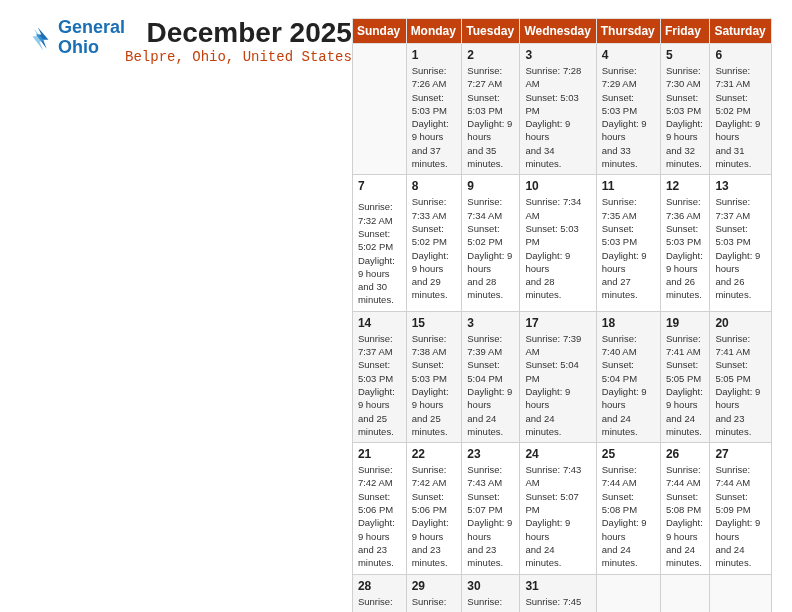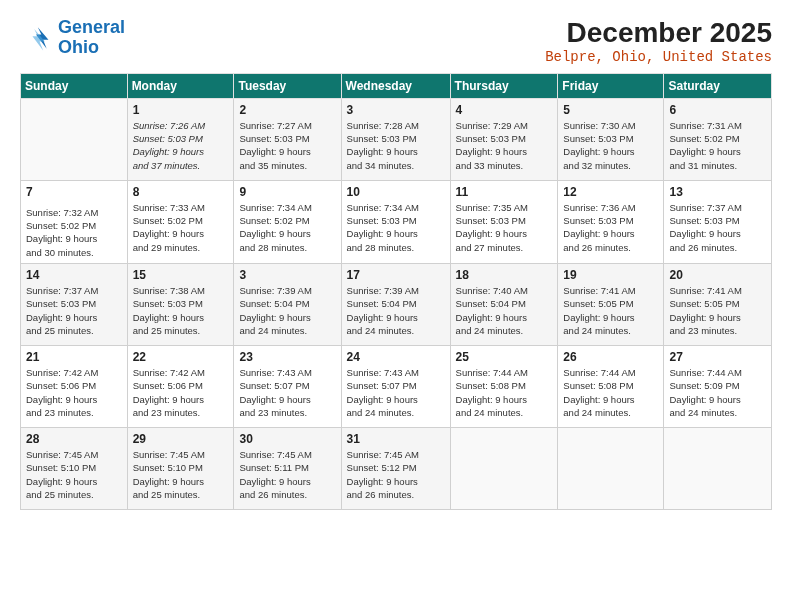--- a/index.html
+++ b/index.html
@@ -8,21 +8,22 @@
       background: #fff;
       width: 792px;
       height: 612px;
       overflow: hidden;
     }
     .page {
       width: 792px;
       height: 496px;
       padding: 18px 20px 10px 20px;
       display: flex;
-      flex-direction: column;
+      flex-direction: row;
+      justify-content: flex-end;
     }
     .top-section {
       display: flex;
       justify-content: space-between;
       align-items: flex-start;
       margin-bottom: 8px;
     }
     .logo-area {
       display: flex;
       align-items: center;
@@ -56,21 +57,21 @@
       margin-top: 0;
       font-family: Liberation Mono, monospace;
     }
     .calendar {
       width: 100%;
       border-collapse: collapse;
       flex: 1;
       font-size: 10.5px;
     }
     .calendar thead tr th {
-      background-color: #0f766e;
+      background-color: #c2410c;
       color: white;
       padding: 5px 4px;
       text-align: left;
       font-size: 12px;
       font-weight: bold;
       border: 1px solid #e0e0e0;
     }
     .calendar tbody tr td {
       border: 1px solid #d0d0d0;
       vertical-align: top;
@@ -132,21 +133,21 @@
           <th>Thursday</th>
           <th>Friday</th>
           <th>Saturday</th>
         </tr>
     </thead>
     <tbody id="calendar-body">
     <tr>
           <td class="empty-cell"></td>
           <td>
             <span class="day-number">1</span>
-            <div class="day-info" style="white-space: pre-line; font-style: italic;">Sunrise: 7:26 AM
+            <div class="day-info" style="white-space: pre-line;">Sunrise: 7:26 AM
 Sunset: 5:03 PM
 Daylight: 9 hours
 and 37 minutes.</div>
           </td>
           <td>
             <span class="day-number">2</span>
             <div class="day-info" style="white-space: pre-line;">Sunrise: 7:27 AM
 Sunset: 5:03 PM
 Daylight: 9 hours
 and 35 minutes.</div>

